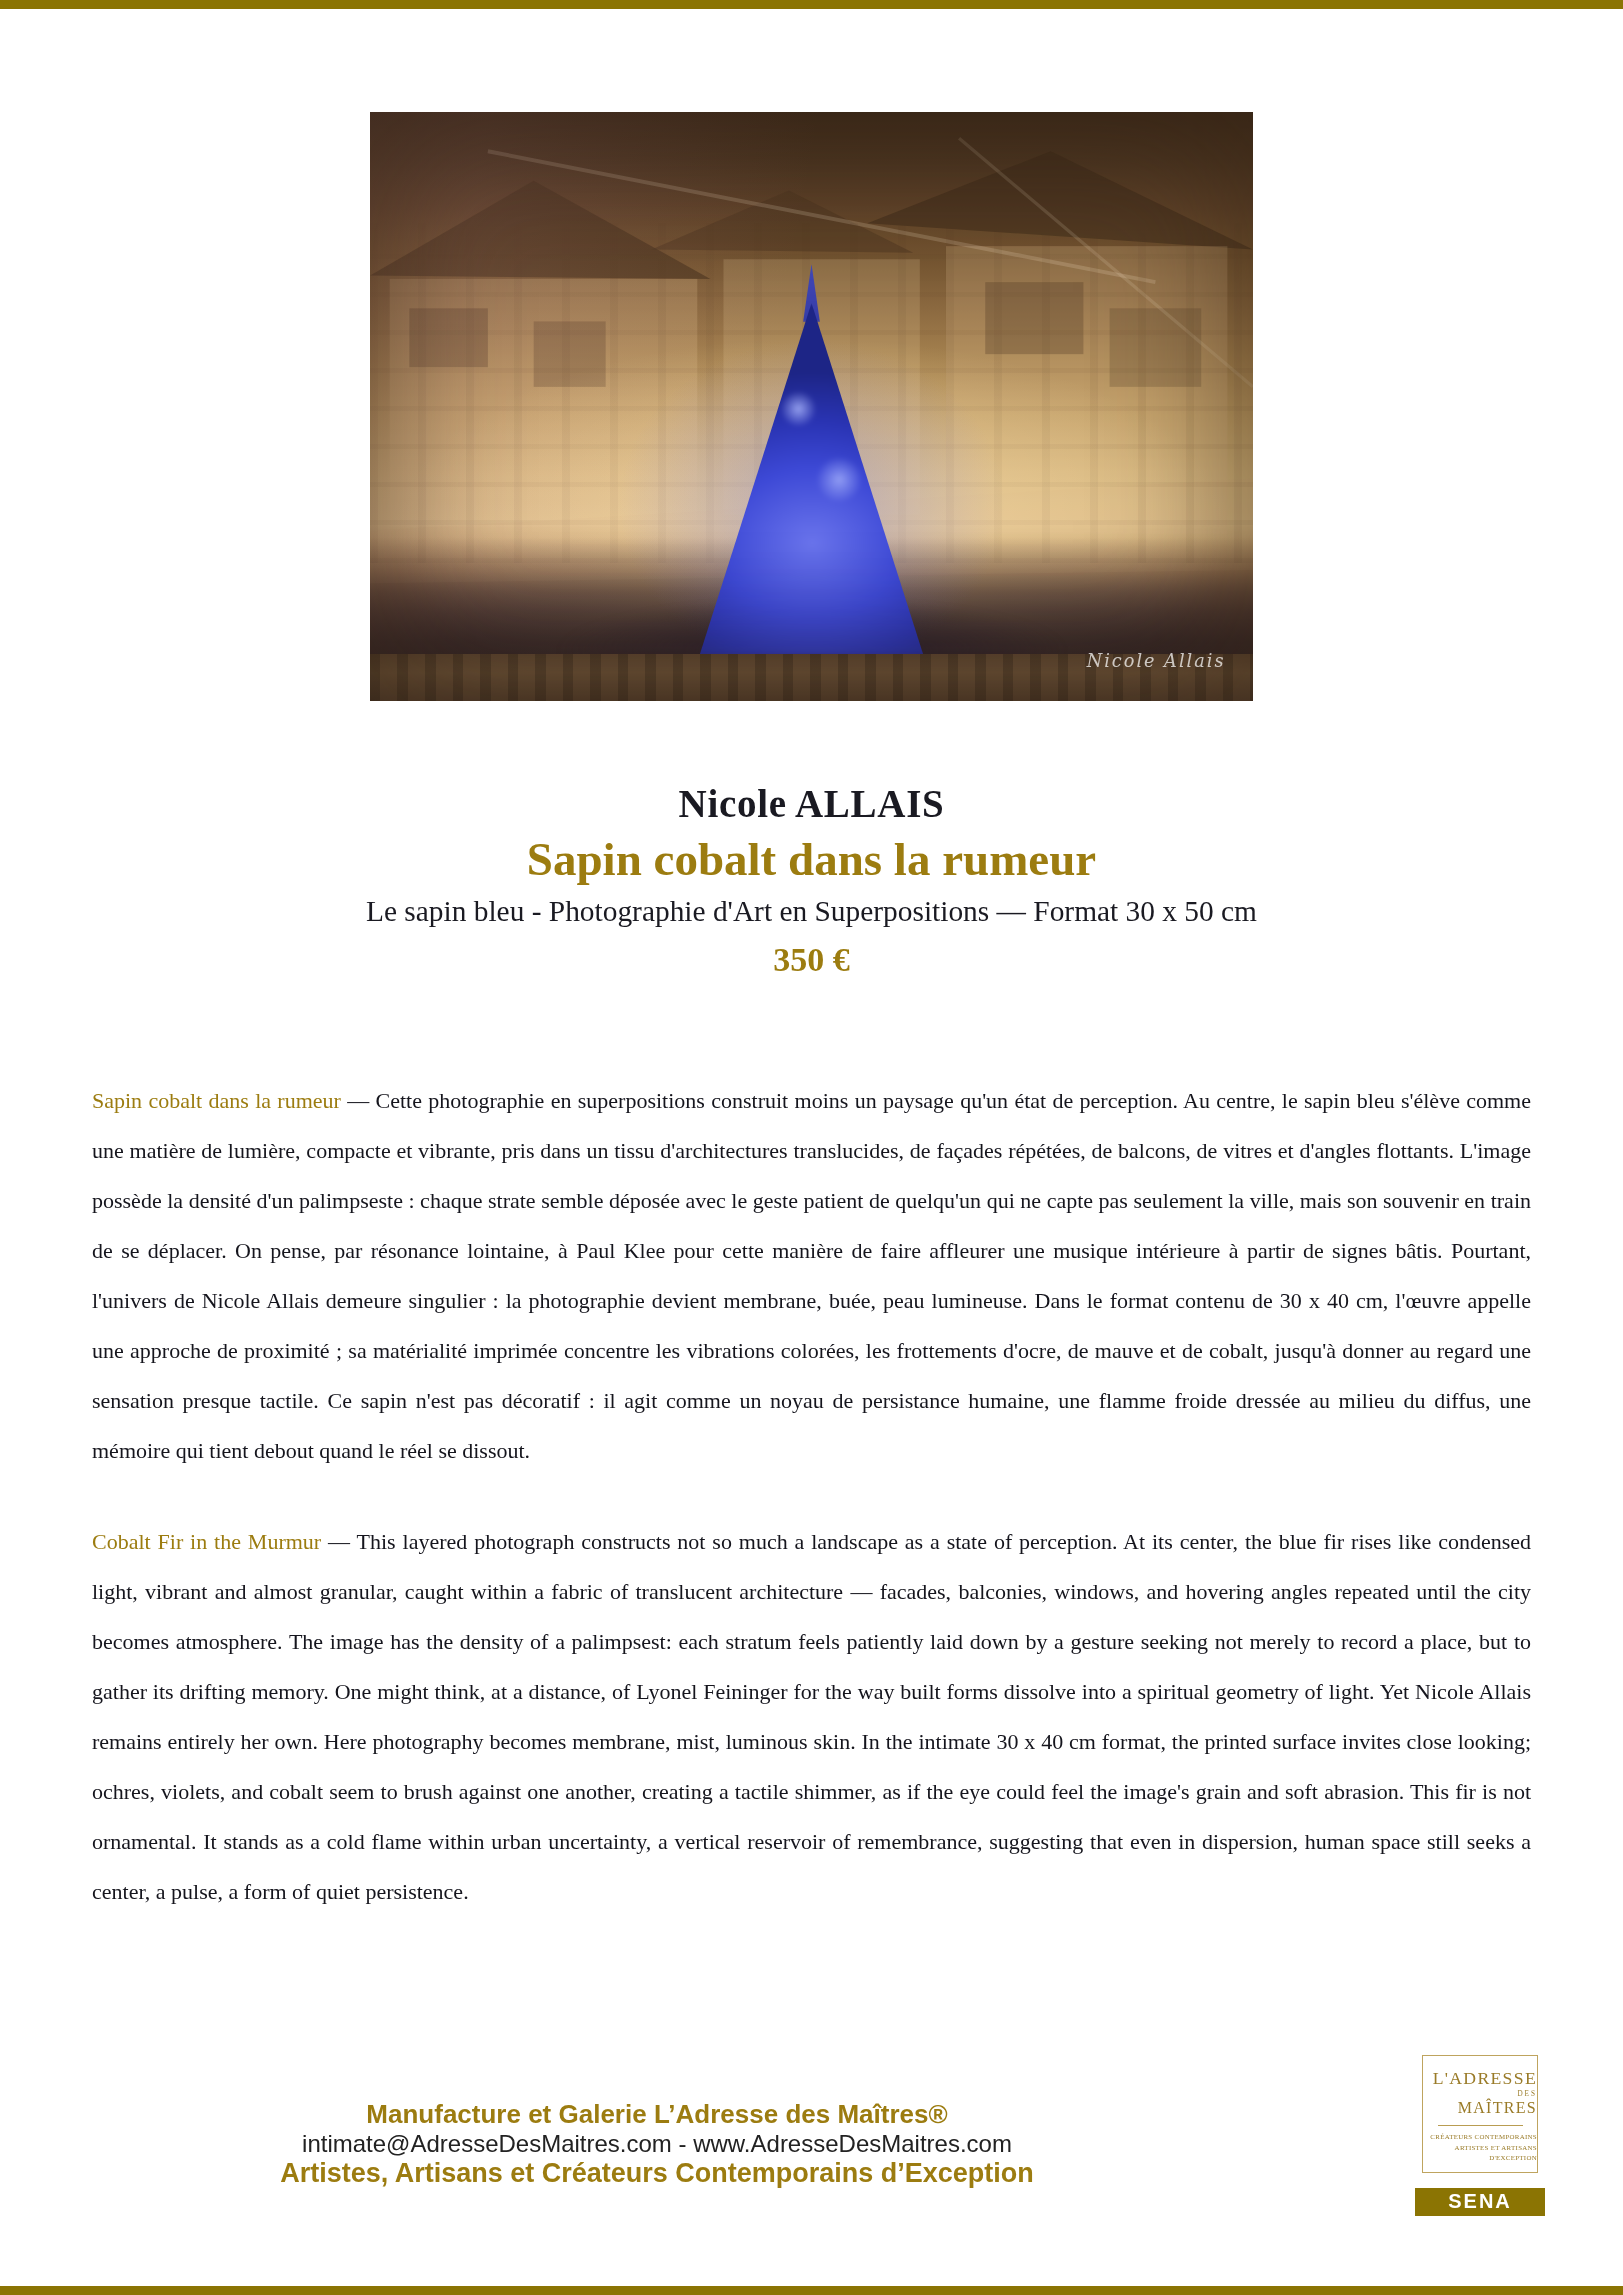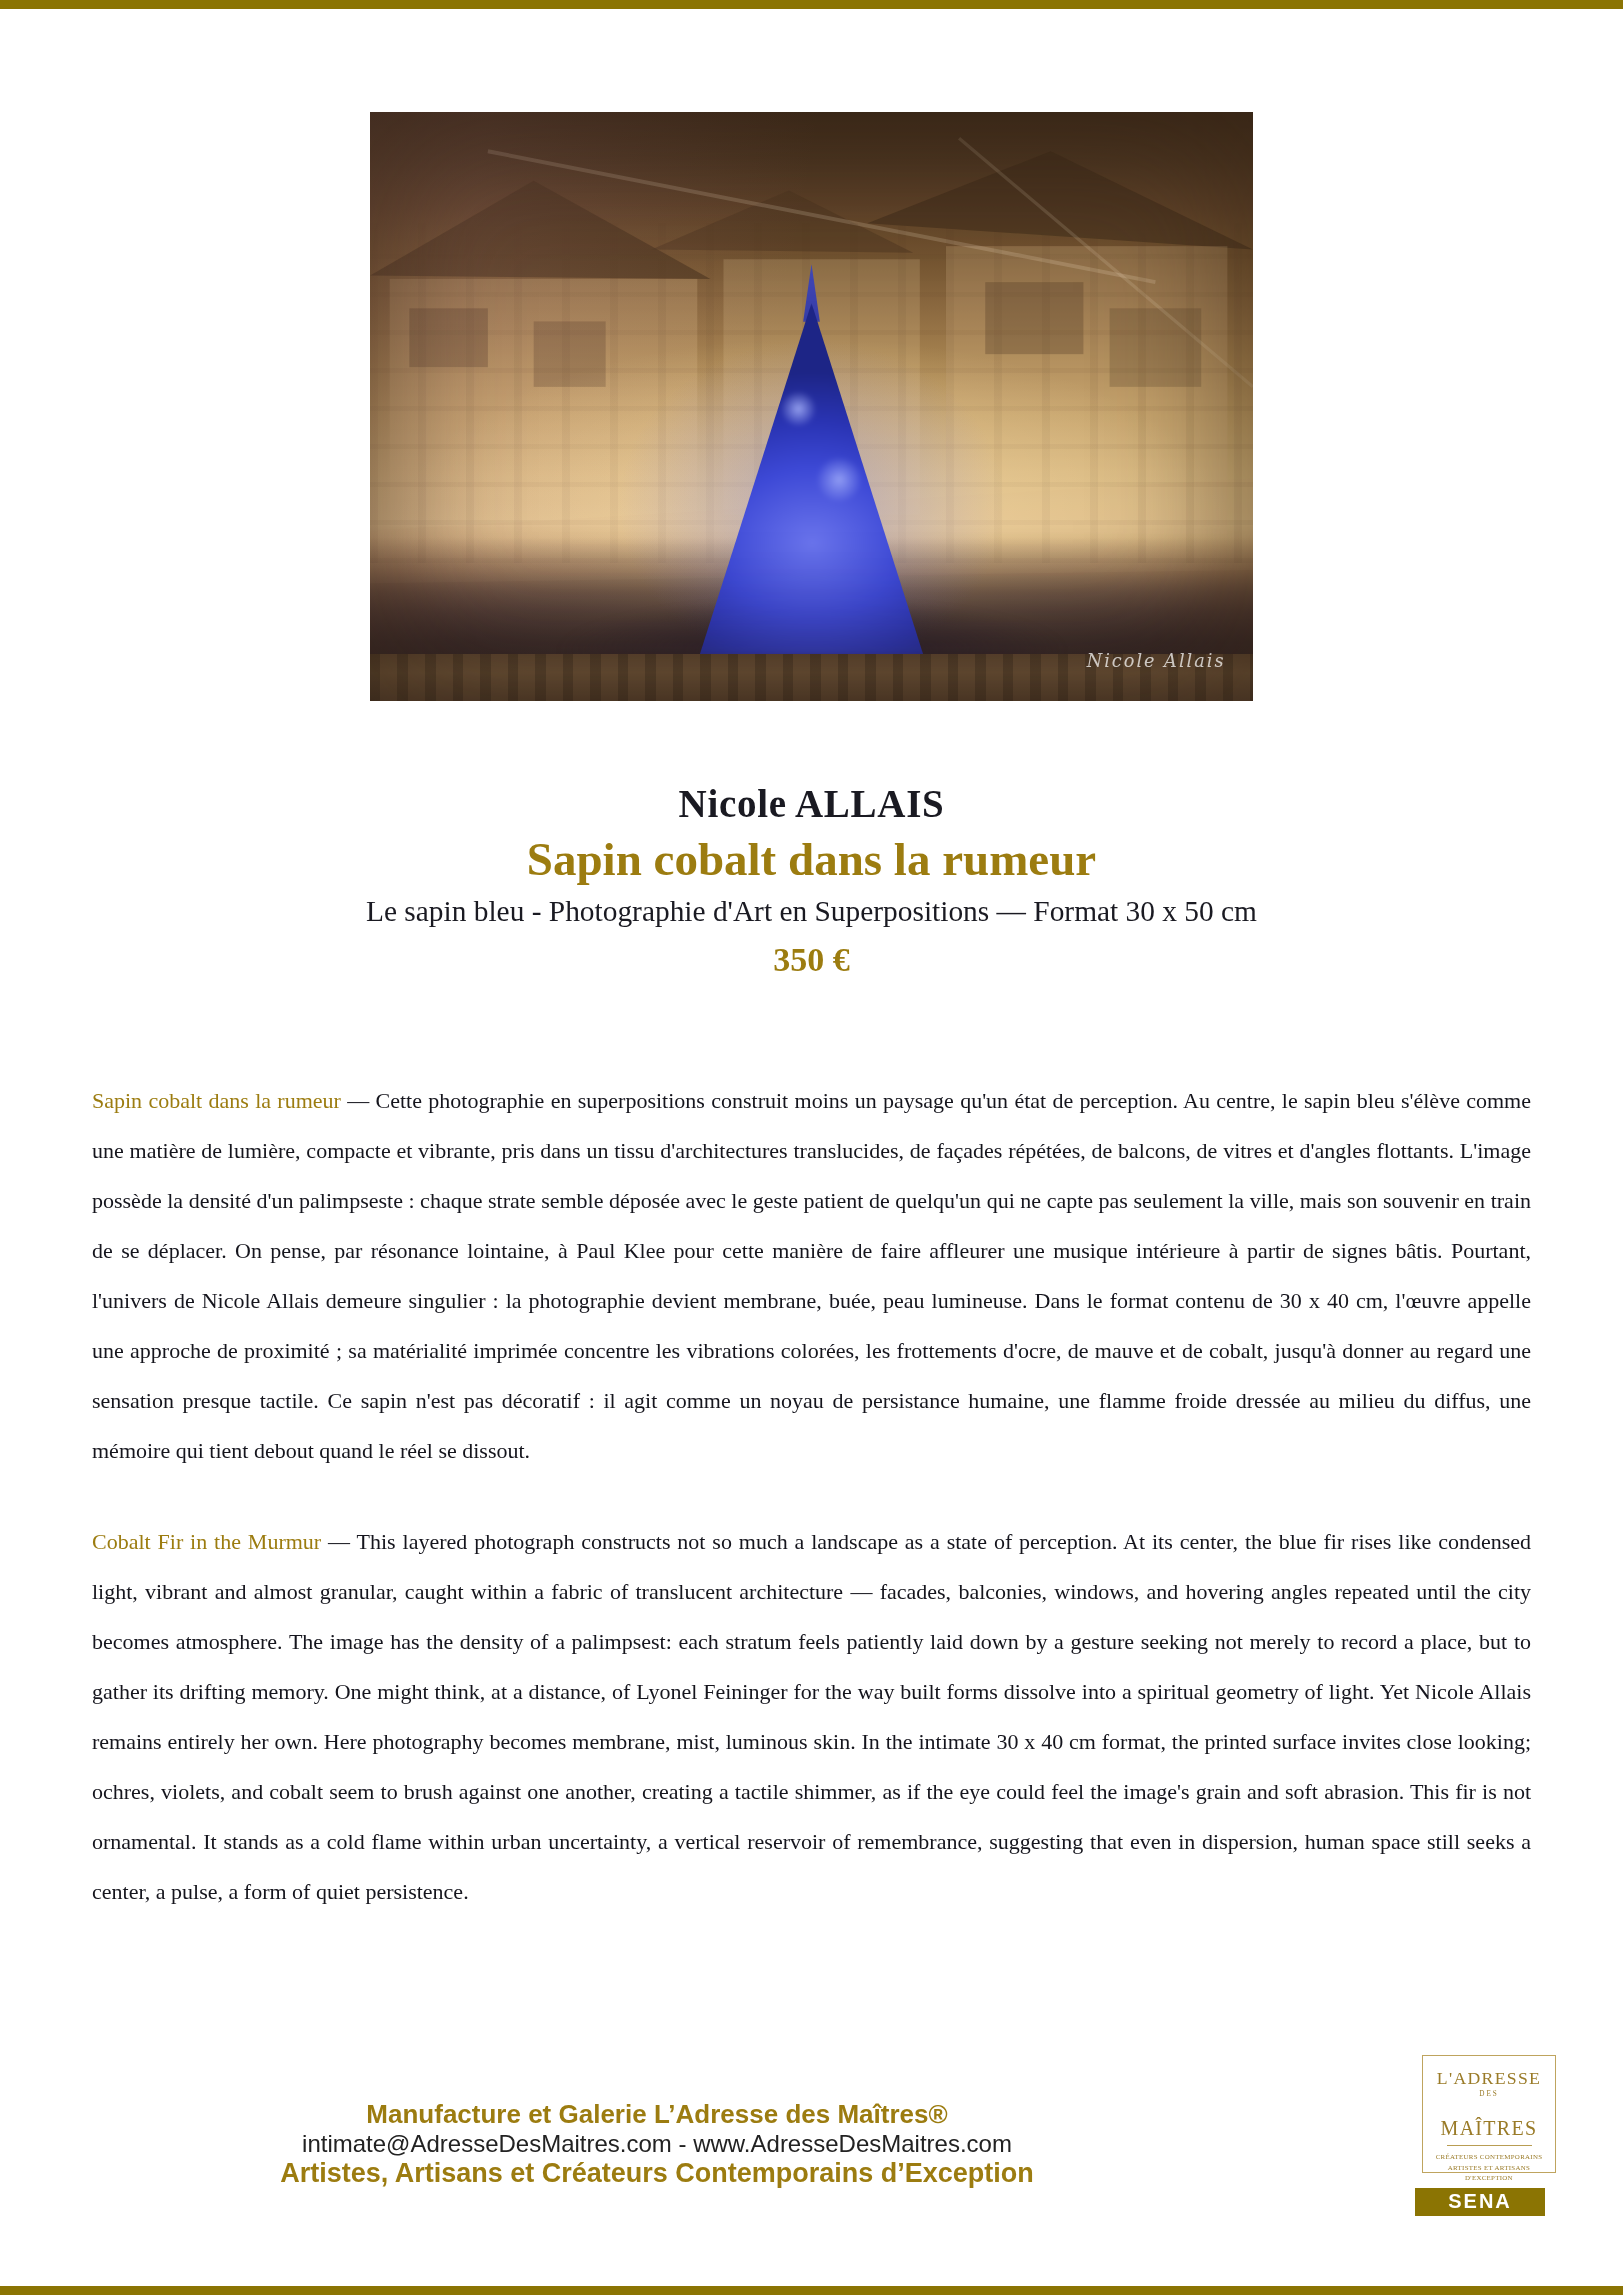--- a/index.html
+++ b/index.html
@@ -59,26 +59,26 @@
 
   
   .footer{position:absolute;left:0;top:2099px;width:1314px;text-align:center;
           font-family:"Liberation Sans", sans-serif;}
   .f1{font-size:26px;line-height:30px;font-weight:bold;color:#9C7C10;}
   .f2{font-size:24px;line-height:29px;color:#222222;}
   .f3{font-size:27px;line-height:31px;font-weight:bold;color:#9C7C10;}
   .f4{font-size:24px;line-height:29px;color:#222222;}
 
   
-  .logo-box{position:absolute;left:1422px;top:2055px;width:134px;height:118px;box-sizing:border-box;
-            border:1.3px solid #bfa45e;background:#ffffff;text-align:center;color:#9a7b28;
+  .logo-box{position:absolute;left:1422px;top:2055px;width:116px;height:118px;box-sizing:border-box;
+            border:1.3px solid #bfa45e;background:#ffffff;text-align:right;color:#9a7b28;
             font-family:"Liberation Serif", serif;}
   .logo-l1{margin-top:13px;font-size:17.7px;line-height:18.3px;letter-spacing:1.3px;}
   .logo-l2{margin-top:3.9px;font-size:7.2px;line-height:7.9px;letter-spacing:2px;}
-  .logo-l3{margin-top:20px;font-size:20px;line-height:18.3px;letter-spacing:1.3px;}
+  .logo-l3{margin-top:0;font-size:16px;line-height:18.3px;letter-spacing:1.3px;}
   .logo-rule{width:85px;height:0.7px;background:#b99d52;margin:7.9px auto 6.5px auto;}
   .logo-s{font-size:6.9px;line-height:10.5px;letter-spacing:0.3px;}
   .sena{position:absolute;left:1415px;top:2188px;width:130px;height:27.5px;background:#8B7403;
         display:flex;align-items:center;justify-content:center;
         font-family:"Liberation Sans", sans-serif;font-weight:bold;font-size:20px;
         letter-spacing:2px;color:#ffffff;text-align:center;}
 </style>
 </head>
 <body>
 

